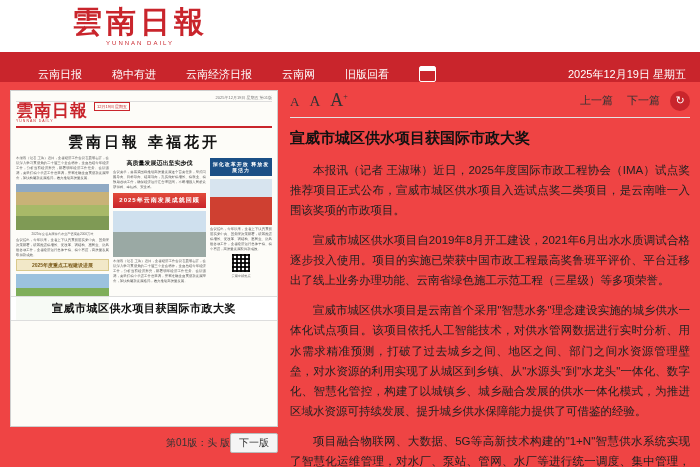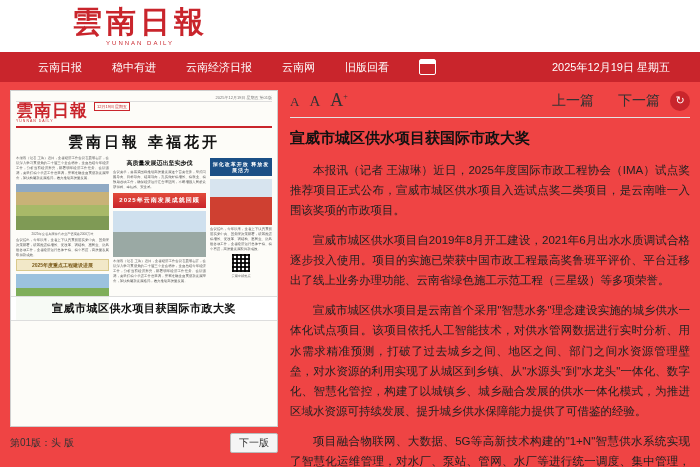--- a/index.html
+++ b/index.html
@@ -44,21 +44,21 @@
     font-size: 6px;
     color: #c9252c;
     letter-spacing: 2px;
     margin-top: 2px;
   }
   
   .navbar {
     height: 30px;
     background: #c9252c;
     display: flex;
-    align-items: center;
+    align-items: flex-end;
     color: #fff;
     font-size: 11px;
     padding: 0 14px;
   }
   .navbar .nav-item {
     margin-right: 30px;
     white-space: nowrap;
     cursor: pointer;
   }
   .navbar .nav-item.first { margin-left: 24px; }
@@ -73,21 +73,20 @@
   }
   .nav-cal:before {
     content: "";
     position: absolute;
     left: 0; right: 0; top: 0;
     height: 4px;
     background: #fff;
   }
   .nav-date {
     margin-left: auto;
-    margin-right: 16px;
     font-size: 11px;
     white-space: nowrap;
   }
   
   .content {
     display: flex;
     padding: 8px 10px 0 10px;
     height: 370px;
     box-sizing: border-box;
   }
@@ -262,21 +261,21 @@
     text-align: center;
     font-size: 11px;
     font-weight: bold;
     color: #111;
     padding: 4px 2px;
     letter-spacing: 0.5px;
   }
   .paper-footer {
     display: flex;
     align-items: center;
-    justify-content: space-between;
+    justify-content: flex-end;
     margin-top: 6px;
     font-size: 10px;
     color: #333;
   }
   .pf-btn {
     border: 1px solid #bbb;
     background: #f5f5f5;
     padding: 2px 8px;
     border-radius: 2px;
     cursor: pointer;
@@ -304,24 +303,24 @@
     gap: 10px;
     color: #333;
   }
   .fs { cursor: pointer; font-family: "Liberation Serif", serif; }
   .fs-s { font-size: 13px; }
   .fs-m { font-size: 15px; }
   .fs-l { font-size: 18px; }
   .fs-sup { font-size: 8px; vertical-align: super; }
   .pager {
     margin-left: auto;
-    font-size: 14px;
+    font-size: 11px;
     color: #333;
     display: flex;
-    gap: 24px;
+    gap: 14px;
     margin-right: 10px;
   }
   .pager span { cursor: pointer; }
   .scroll-top {
     width: 20px; height: 20px;
     border-radius: 50%;
     background: #c9252c;
     color: #fff;
     font-size: 11px;
     display: flex;

